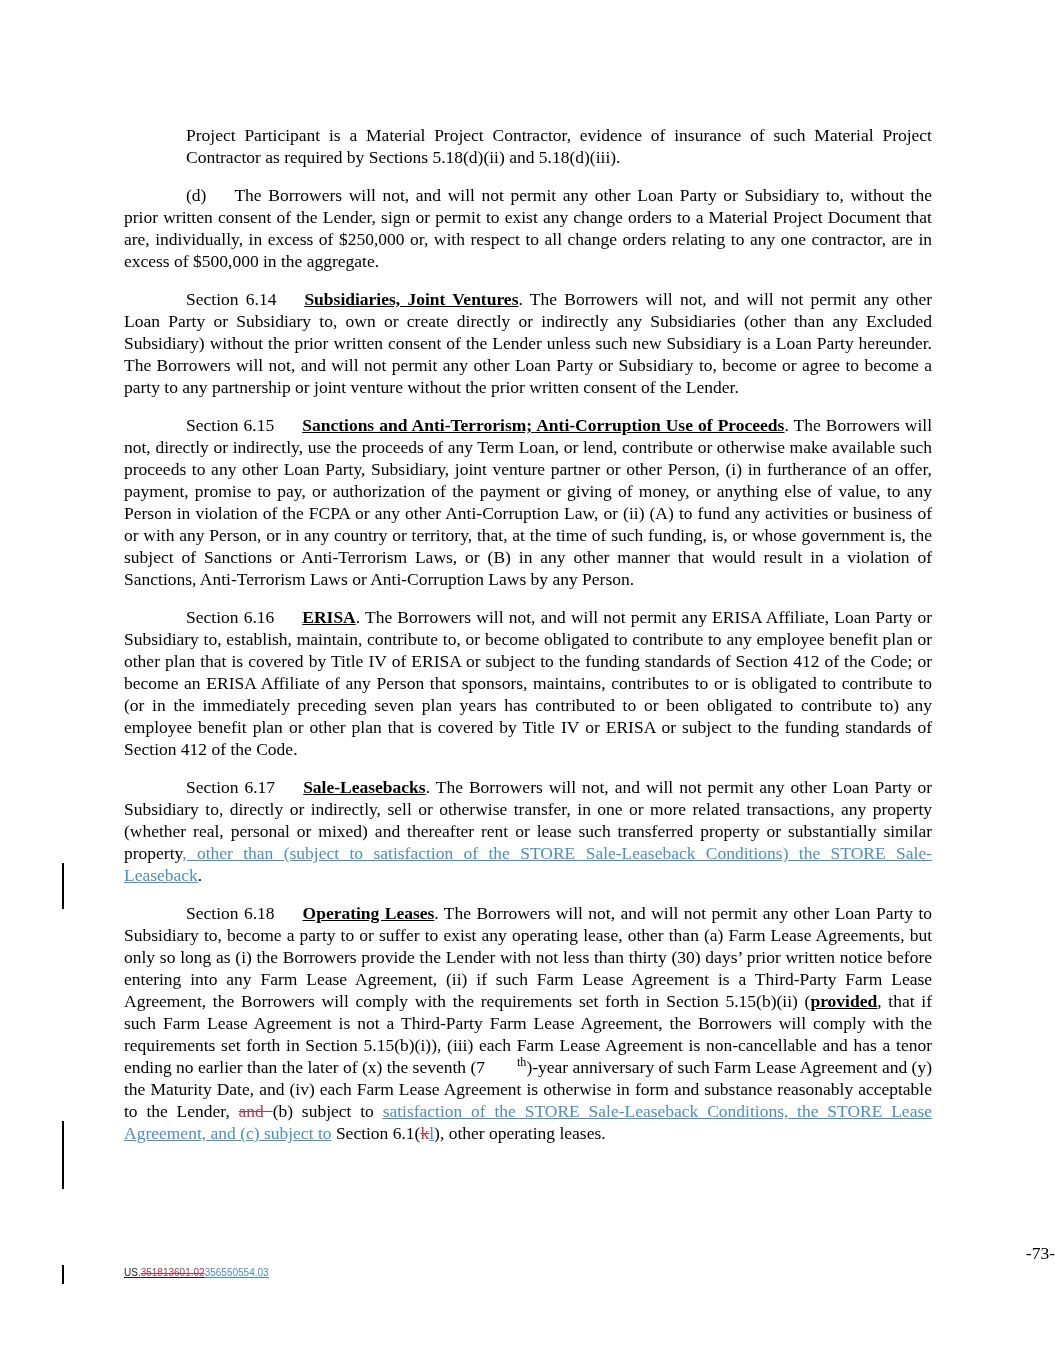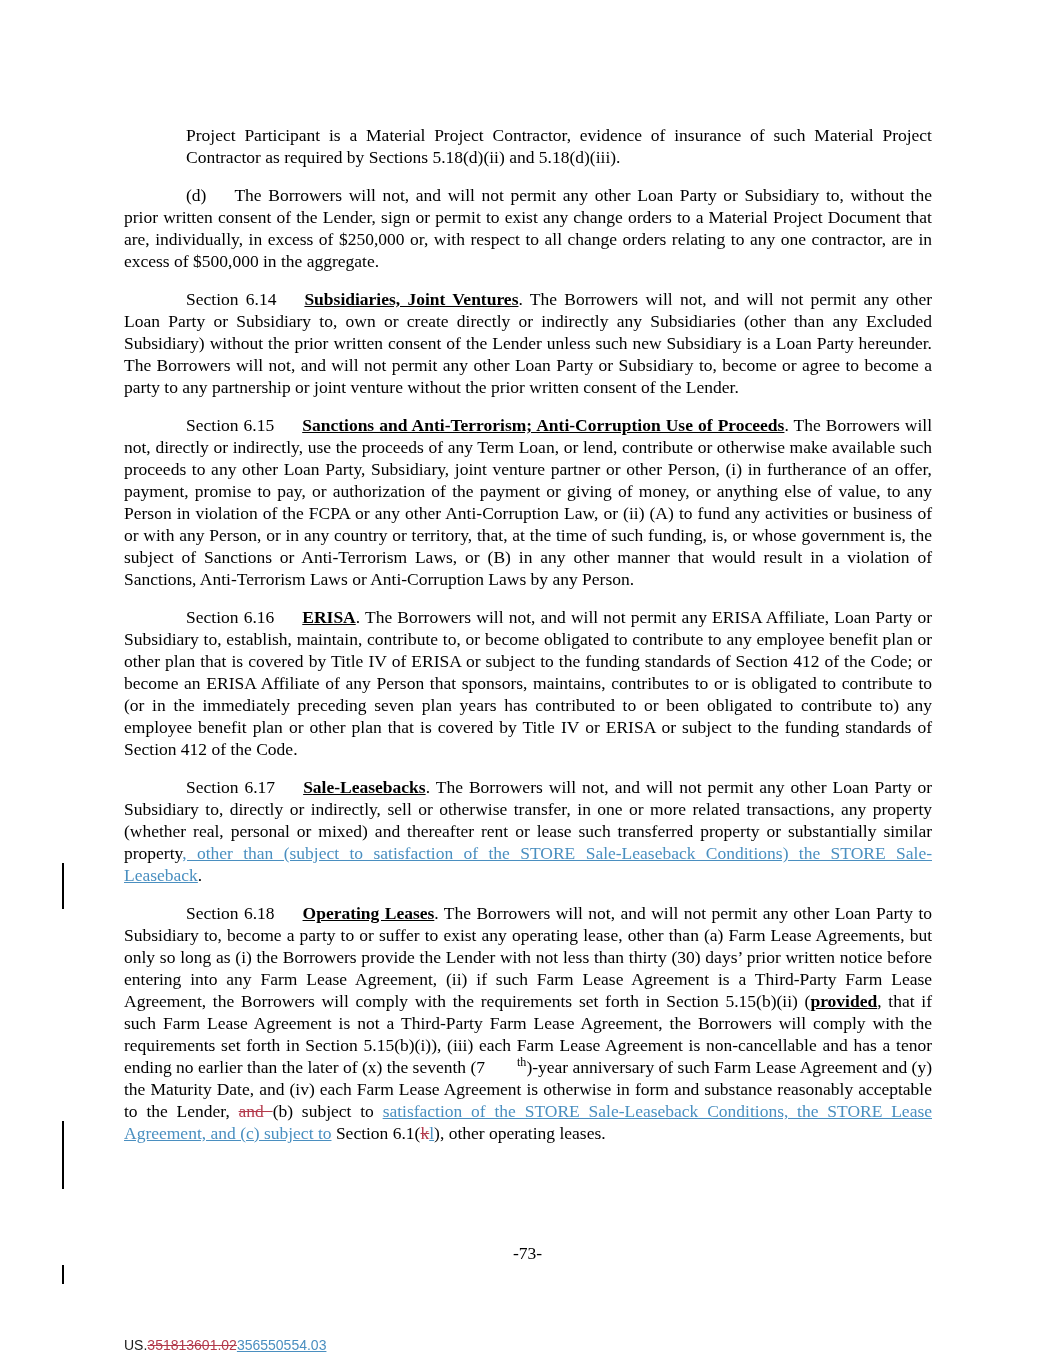--- a/index.html
+++ b/index.html
@@ -35,31 +35,32 @@
     left:62px; width:2px;
     background:#000000;
   }
   .bar-617 { top:863px; height:46px; }
   .bar-618 { top:1121px; height:68px; }
   .bar-footer { top:1265px; height:19px; width:2px; }
 
   .page-number {
     position:absolute;
     top:1242px; left:0; width:100%;
-    text-align:center;
+    text-align:right;
     font-family:"Liberation Serif", serif;
     font-size:17.5px;
   }
   .doc-number {
     position:absolute;
-    top:1336px; left:124px;
+    top:1264px; left:124px;
     font-family:"Liberation Sans", sans-serif;
-    font-size:14px;
+    font-size:10px;
     line-height:18px;
     color:#1a1a1a;
+    text-decoration:underline;
   }
 </style>
 </head>
 <body>
 
 <div class="page">
 
   <div class="content">
     <p class="para p-cont"><span class="seg-n">Project Participant is a Material Project Contractor, evidence of insurance of such Material Project Contractor as required by Sections 5.18(d)(ii) and 5.18(d)(iii).</span></p>
     <p class="para p-sub"><span class="seg-n">(d)</span><span class="seg-tab"></span><span class="seg-n">The Borrowers will not, and will not permit any other Loan Party or Subsidiary to, without the prior written consent of the Lender, sign or permit to exist any change orders to a Material Project Document that are, individually, in excess of $250,000 or, with respect to all change orders relating to any one contractor, are in excess of $500,000 in the aggregate.</span></p>

